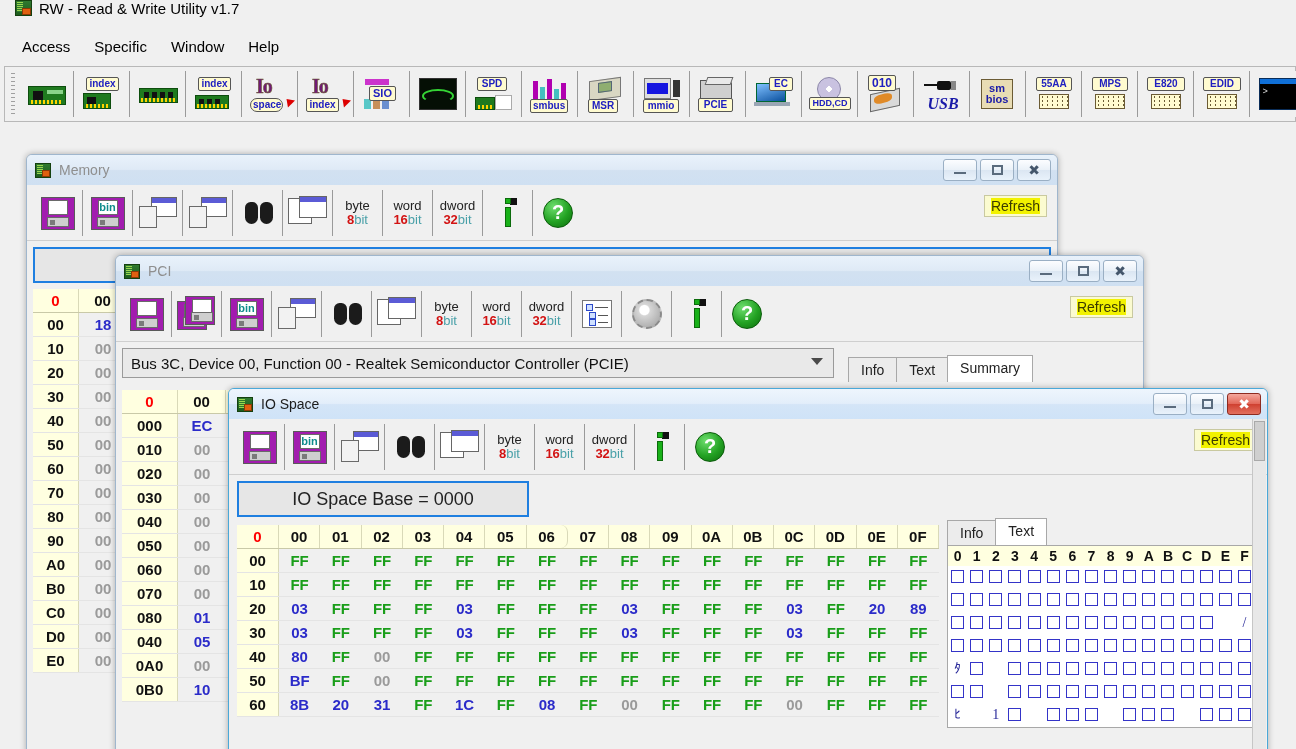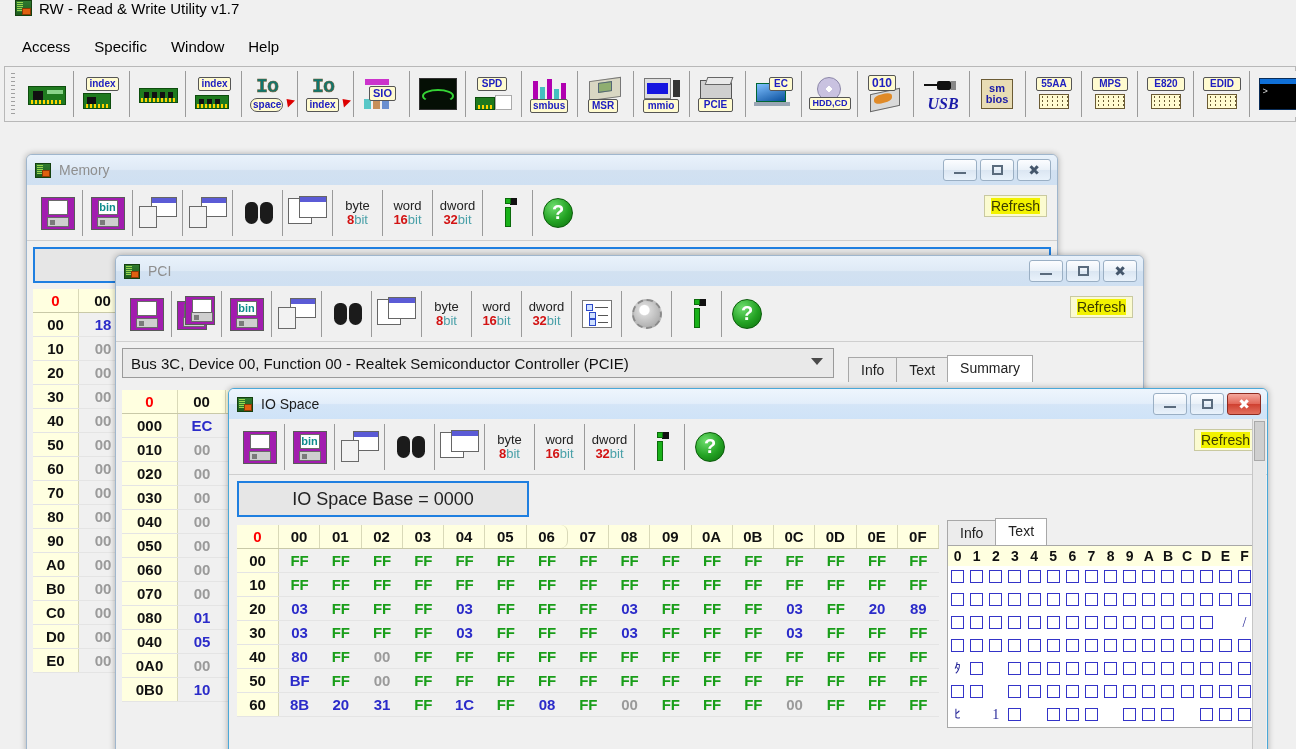--- a/index.html
+++ b/index.html
@@ -71,22 +71,22 @@
     padding:1px 2px; font-family:"Liberation Sans",sans-serif;
   }
   .redarrow { position:absolute; width:0;height:0;border-left:5px solid transparent;border-right:5px solid transparent;border-top:7px solid #d00; }
 
   .dimm {
     position:absolute; background:#1f7a1f; border:1px solid #0d4d0d;
   }
   .dimm .c { position:absolute; top:3px; width:5px; height:8px; background:#111; }
 
   .io-glyph {
-    position:absolute; font-family:Liberation Mono, monospace; font-weight:bold;
-    color:#0f766e; font-size:20px; letter-spacing:-1px;
+    position:absolute; font-family:Liberation Serif, serif; font-weight:bold;
+    color:#701a75; font-size:20px; letter-spacing:-1px;
     -webkit-text-stroke:0.6px #6b5b34;
   }
   .scope { position:absolute; background:#050f05; border:1px solid #333; }
   .scope::after {
     content:""; position:absolute; left:2px; right:2px; top:45%; height:10px;
     border-radius:50%; border:2px solid #35d435; border-bottom-color:transparent;
     transform: translateY(-4px);
   }
   .smbus-bars { position:absolute; display:flex; gap:2px; align-items:flex-end; }
   .smbus-bars i { display:block; width:5px; background:#b000b0; }

